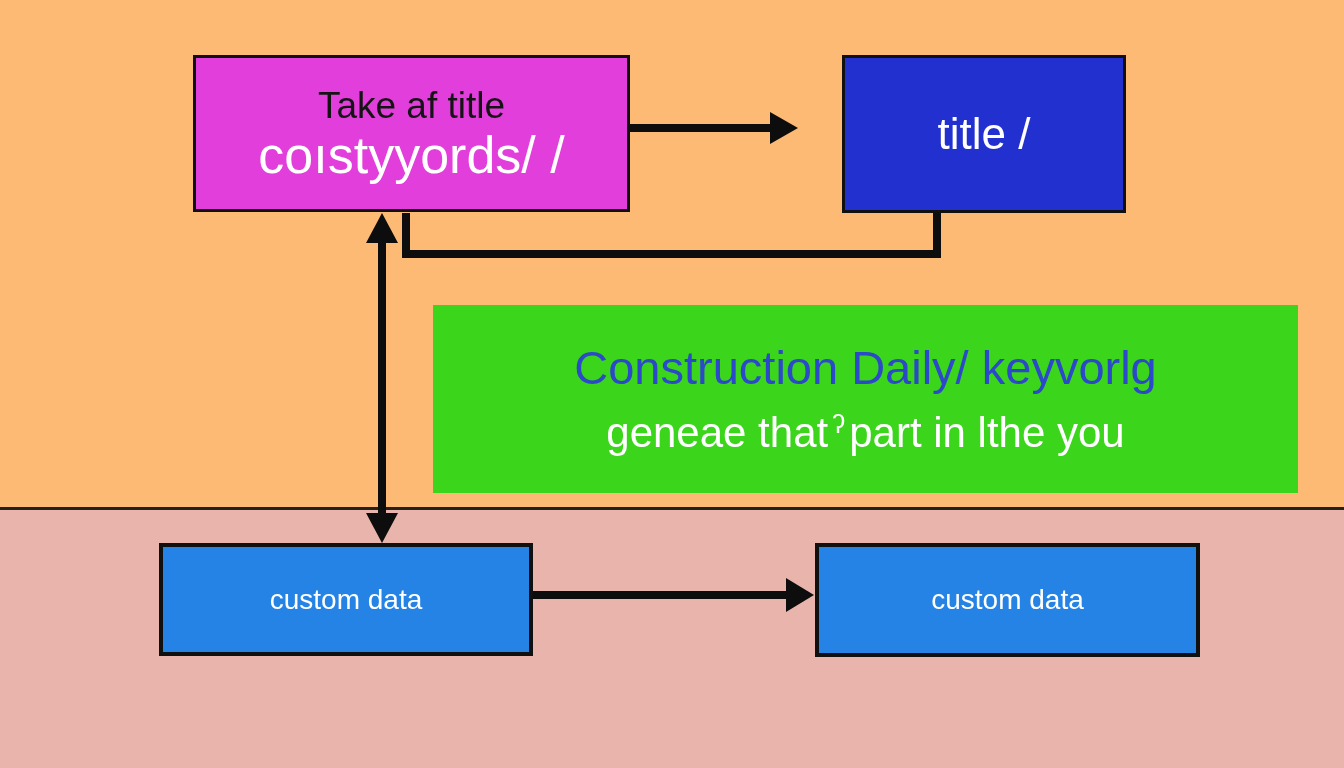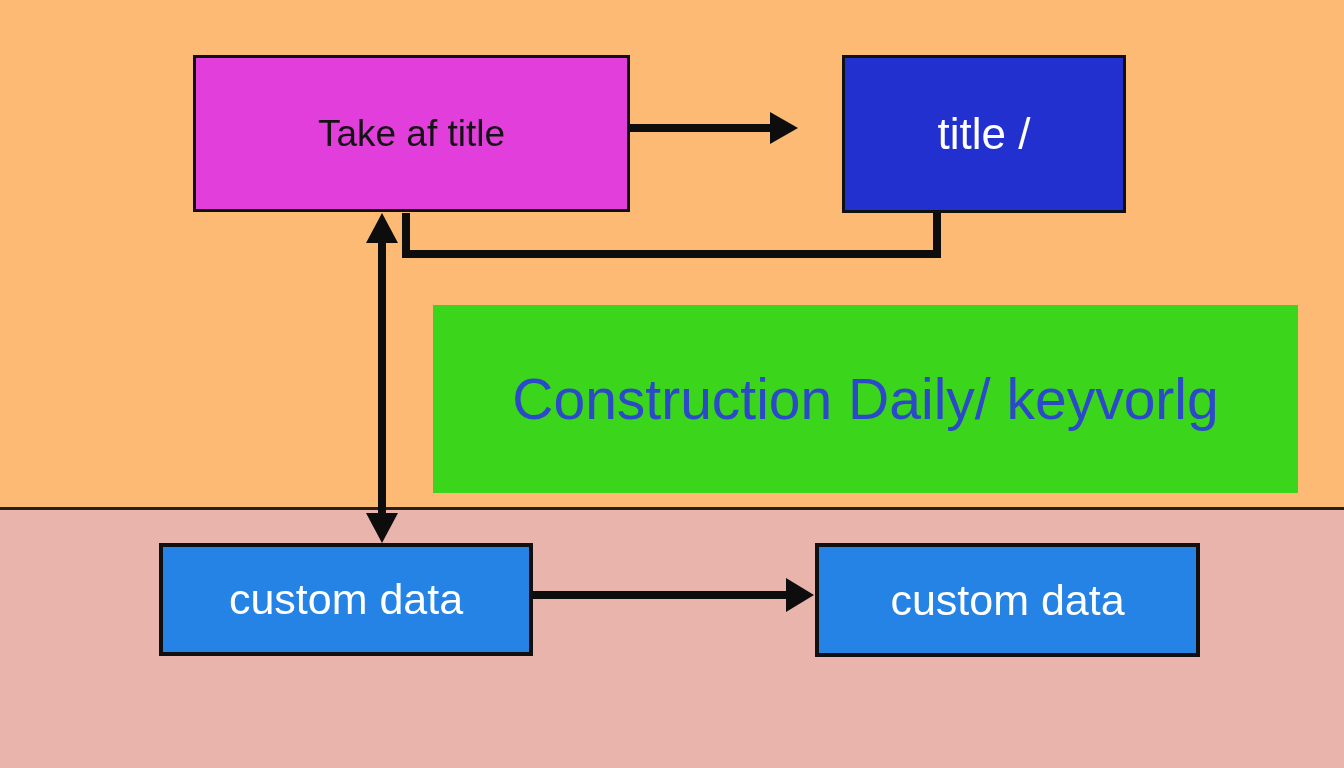--- a/index.html
+++ b/index.html
@@ -23,27 +23,27 @@
   }
   .task-box  { left:193px; top:55px;  width:437px; height:157px; background:#E23EDB; border:3px solid #101010; }
   .task-l1   { color:#141414; font-size:37px; line-height:42px; }
   .task-l2   { color:#ffffff; font-size:52px; line-height:56px; }
   .task-l3   { color:#ffffff; font-size:45px; line-height:52px; }
 
   .title-box   { left:842px; top:55px; width:284px; height:158px; background:#2130CE; border:3px solid #101010; }
   .title-label { color:#ffffff; font-size:44px; }
 
   .note-box { left:433px; top:305px; width:865px; height:188px; background:#3BD61C; }
-  .note-h   { color:#2B49C9; font-size:57px; line-height:58px;text-align:right; }
+  .note-h   { color:#2B49C9; font-size:47px; line-height:58px;text-align:right; }
   .note-l   { color:#ffffff; font-size:42px; line-height:55px; }
   .note-glyph { font-size:26px; vertical-align:14px; padding:0 4px; }
 
   .custom-left  { left:159px; top:543px; width:374px; height:113px; background:#2583E5; border:4px solid #101010; }
   .custom-right { left:815px; top:543px; width:385px; height:114px; background:#2583E5; border:4px solid #101010; }
-  .custom-label { color:#ffffff; font-size:43px; }
+  .custom-label { color:#ffffff; font-size:28px; }
 
   .shaft { position:absolute; background:#0D0D0D; }
   .head  { position:absolute; width:0; height:0; }
 
   
   .a1-shaft { left:630px; top:124px; width:142px; height:8px; }
   .a1-head  { left:770px; top:112px;
               border-top:16px solid transparent; border-bottom:16px solid transparent;
               border-left:28px solid #0D0D0D; }
 
@@ -70,28 +70,30 @@
 </head>
 <body>
 
 <div class="canvas">
 
   <div class="bg-bottom"></div>
   <div class="divider"></div>
 
   <div class="box task-box">
     <div class="task-l1">Take af title</div>
+    <div class="task-l2">coıstyyords/ /</div>
   </div>
 
   <div class="box title-box">
     <div class="title-label">title /</div>
   </div>
 
   <div class="box note-box">
     <div class="note-h">Construction Daily/ keyvorlg</div>
+    <div class="note-l"><span>geneae that</span><span class="note-glyph">ʔ</span><span>part in lthe you</span></div>
   </div>
 
   <div class="box custom-left">
     <div class="custom-label">custom data</div>
   </div>
   <div class="box custom-right">
     <div class="custom-label">custom data</div>
   </div>
 
   <div>

